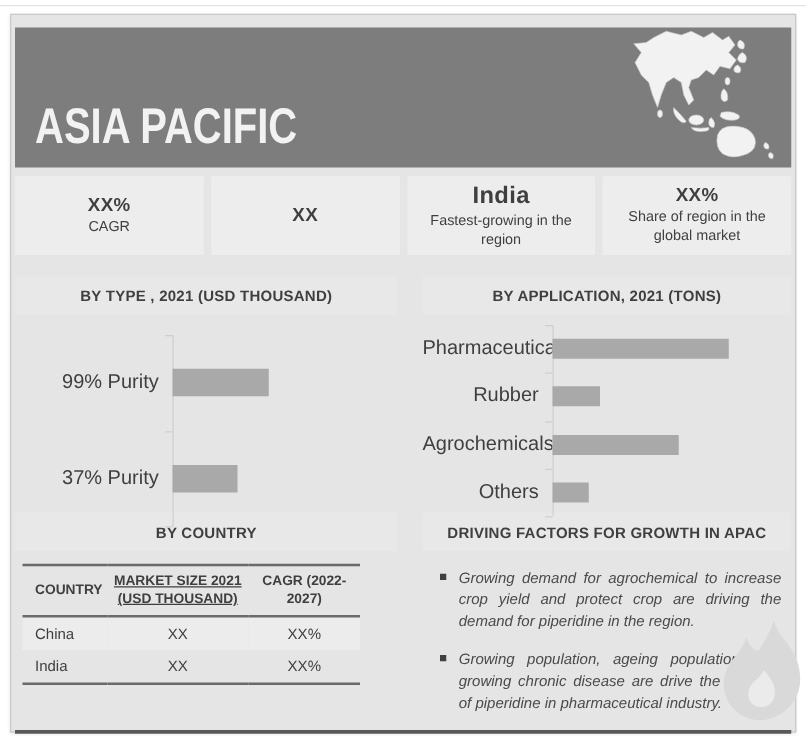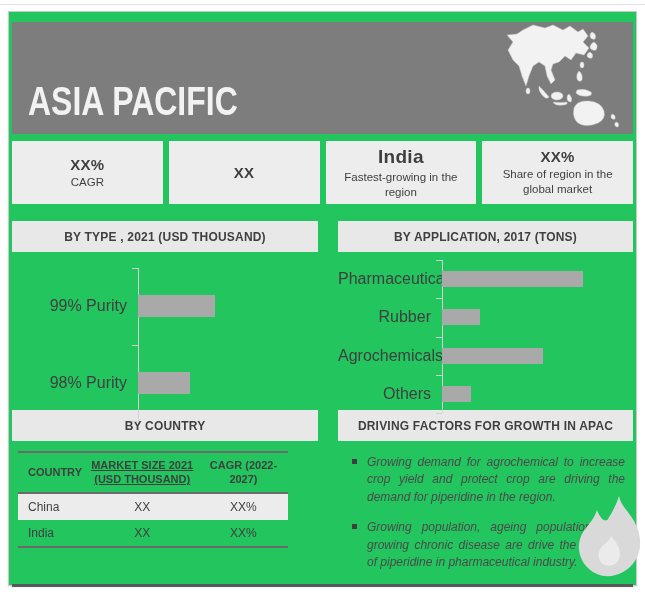--- a/index.html
+++ b/index.html
@@ -5,21 +5,21 @@
   :root{
     --banner:#7d7d7d; --panel:#ededed; --header-bg:#e8e8e8; --bar:#a9a9a9;
     --axis:#cfcfcf; --alt-row:#ececec; --rule:#595959; --ink:#3f3f3f;
     --body:#4a4a4a; --frame:#c9c9c9; --wm:#d9d9d9;
   }
   *{box-sizing:border-box; margin:0; padding:0;}
   html,body{background:#fff;}
   .page{position:relative;width:645px;height:595px;background:#fff;overflow:hidden;
         font-family:"Liberation Sans",sans-serif;color:var(--ink);}
   .top-hairline{position:absolute;top:4px;left:0;right:0;height:1px;background:#e4e4e4;}
-  .frame{position:absolute;left:8px;top:11px;width:629px;height:575px;background:#22c55e;
+  .frame{position:absolute;left:8px;top:11px;width:629px;height:575px;background:#e5e5e5;
          border:1px solid var(--frame);box-shadow:0 1px 3px rgba(0,0,0,.10);}
   .inner{position:absolute;inset:0;padding:10px 3px 6px 3px;display:flex;flex-direction:column;}
 
   
   .banner{flex:none;height:112px;background:var(--banner);position:relative;}
   .banner h1{position:absolute;left:16px;bottom:10px;color:#f2f2f2;font-size:40px;
              font-weight:bold;white-space:nowrap;letter-spacing:0;
              transform:scaleX(.80);transform-origin:left bottom;}
   .map{position:absolute;right:6px;top:2px;}
 
@@ -139,21 +139,21 @@
                   <span class="tick" style="top: calc(50% + 0px);"></span>
                   <span class="tick" style="top: calc(100% + 0px);"></span>
                 </div>
                 <div class="bar-row">
                   <span class="bar-label">99% Purity</span>
                   <div class="bar-track">
                     <div class="bar-fill" style="width: 45%;"></div>
                   </div>
                 </div>
                 <div class="bar-row">
-                  <span class="bar-label">98% Purity</span>
+                  <span class="bar-label">37% Purity</span>
                   <div class="bar-track">
                     <div class="bar-fill" style="width: 30%;"></div>
                   </div>
                 </div>
               </div>
             </div>
 
           <div class="sec-header second">BY COUNTRY</div>
           <div class="tablewrap">
             <table>
@@ -174,21 +174,21 @@
                     <td>India</td>
                     <td>XX</td>
                     <td>XX%</td>
                   </tr>
                 </tbody>
             </table>
           </div>
         </div>
 
         <div class="col">
-          <div class="sec-header">BY APPLICATION, 2017 (TONS)</div>
+          <div class="sec-header">BY APPLICATION, 2021 (TONS)</div>
           <div class="chart chart--app" style="--labelw:104px; --barh:16px;">
               <div class="chart-body">
                 <div class="axis-line">
                   <span class="tick" style="top: calc(0% + 0px);"></span>
                   <span class="tick" style="top: calc(25% + 0px);"></span>
                   <span class="tick" style="top: calc(50% + 0px);"></span>
                   <span class="tick" style="top: calc(75% + 0px);"></span>
                   <span class="tick" style="top: calc(100% + 0px);"></span>
                 </div>
                 <div class="bar-row">

